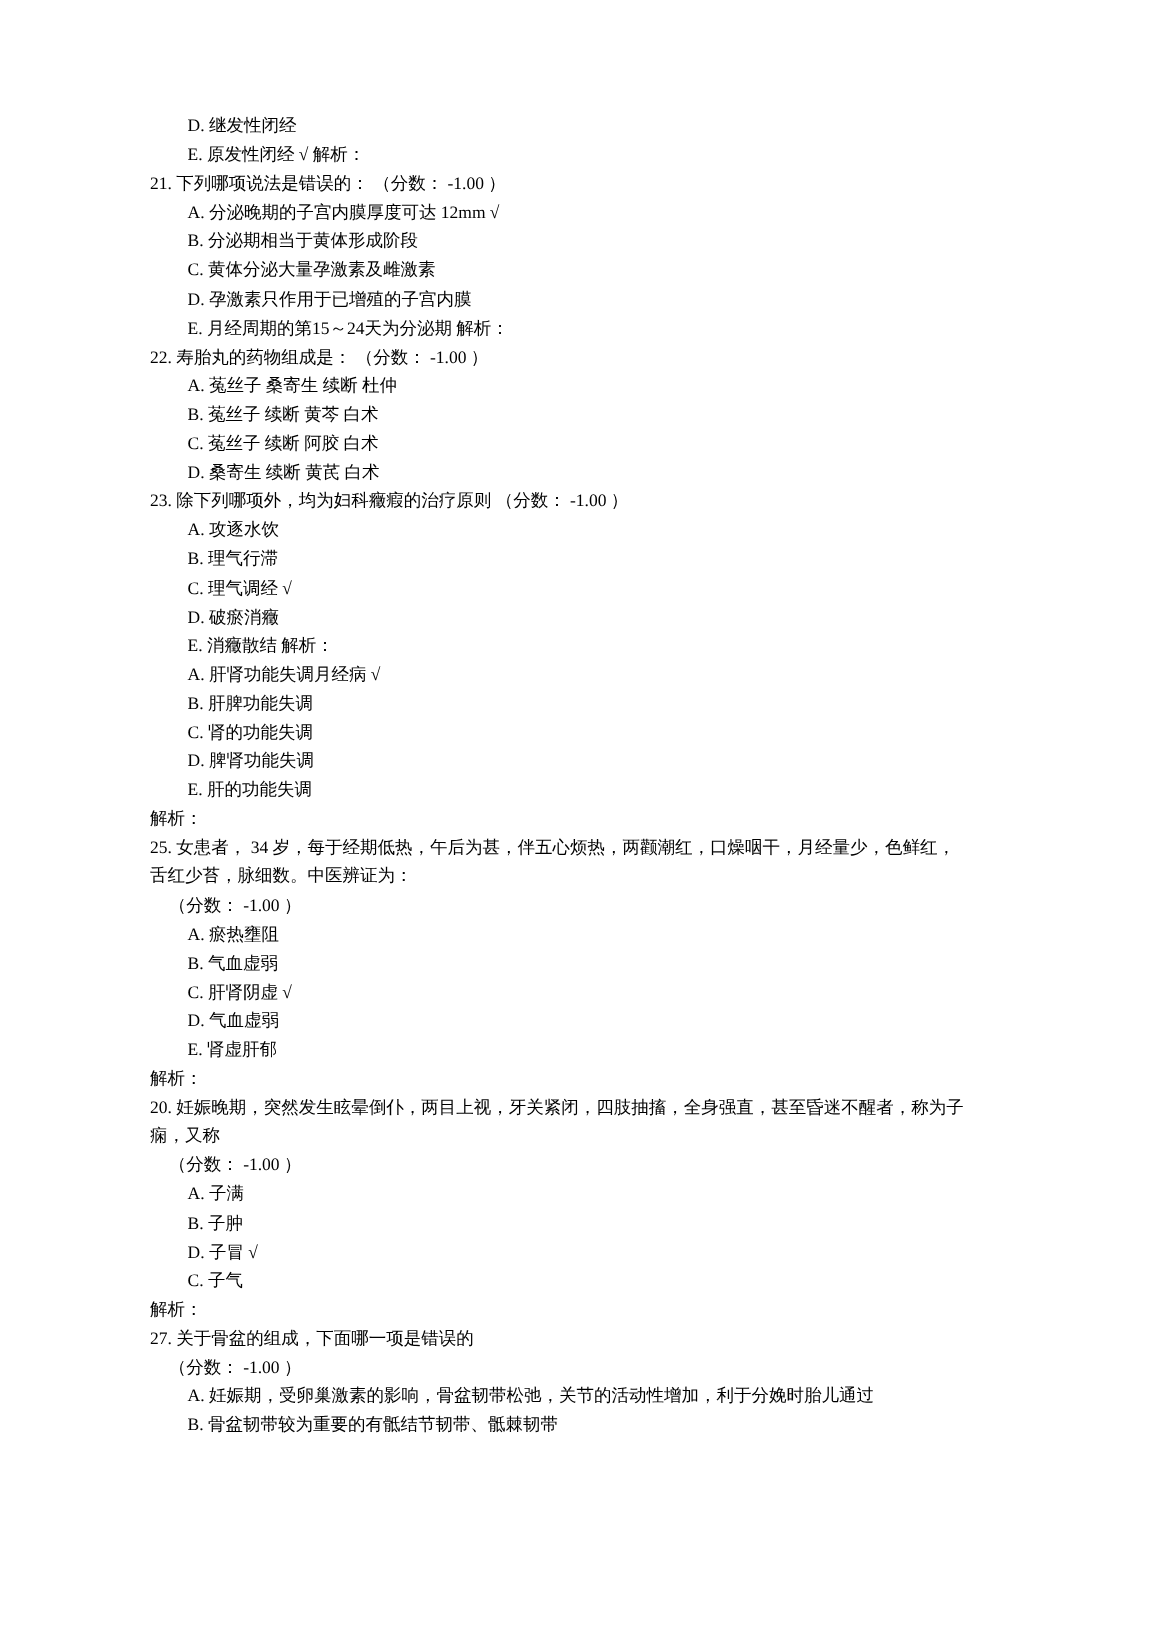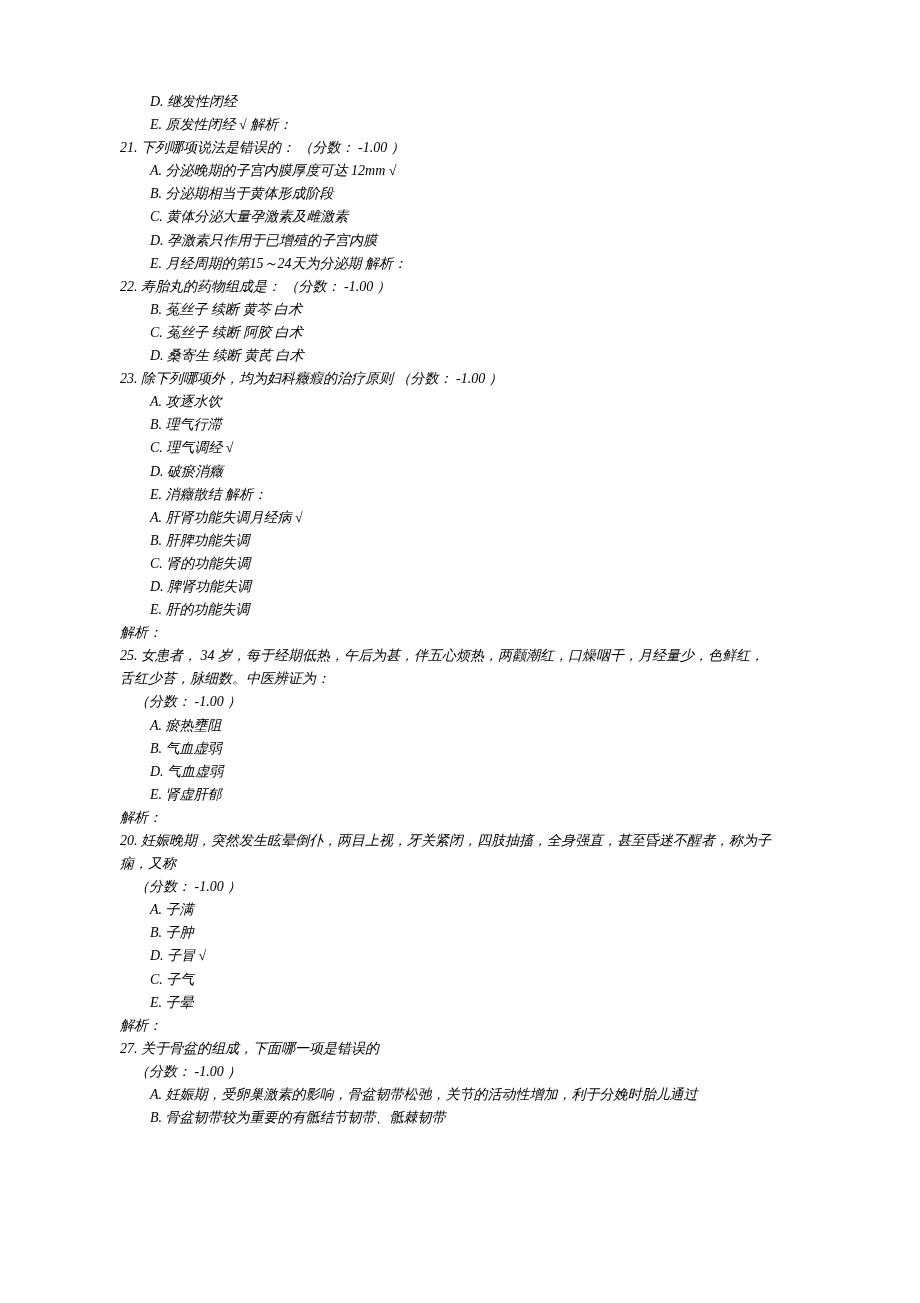--- a/index.html
+++ b/index.html
@@ -1,15 +1,15 @@
 <!DOCTYPE html>
 <html><head>
   <meta charset="utf-8">
   <style>
-    * { margin: 0; padding: 0; box-sizing: border-box; font-style: italic; }
+    * { margin: 0; padding: 0; box-sizing: border-box; }
     body {
       background: #fff;
       font-family: "SimSun", "宋体", serif;
       font-size: 14px;
       line-height: 1.65;
       color: #000;
       width: 920px;
       padding: 90px 125px 100px 120px;
     }
     .line { display: block; }
@@ -22,49 +22,50 @@
 <div id="doc">
     <div class="line opt">D.  继发性闭经</div>
     <div class="line opt">E.  原发性闭经 √ 解析：</div>
     <div class="line">21.  下列哪项说法是错误的： （分数： -1.00 ）</div>
     <div class="line opt">A.  分泌晚期的子宫内膜厚度可达 12mm √</div>
     <div class="line opt">B.  分泌期相当于黄体形成阶段</div>
     <div class="line opt">C.  黄体分泌大量孕激素及雌激素</div>
     <div class="line opt">D.  孕激素只作用于已增殖的子宫内膜</div>
     <div class="line opt">E.  月经周期的第15～24天为分泌期 解析：</div>
     <div class="line">22.  寿胎丸的药物组成是： （分数： -1.00 ）</div>
+    <div class="line opt">A.  菟丝子 桑寄生 续断 杜仲</div>
     <div class="line opt">B.  菟丝子 续断 黄芩 白术</div>
     <div class="line opt">C.  菟丝子 续断 阿胶 白术</div>
     <div class="line opt">D.  桑寄生 续断 黄芪 白术</div>
     <div class="line">23.  除下列哪项外，均为妇科癥瘕的治疗原则 （分数： -1.00 ）</div>
     <div class="line opt">A.  攻逐水饮</div>
     <div class="line opt">B.  理气行滞</div>
     <div class="line opt">C.  理气调经 √</div>
     <div class="line opt">D.  破瘀消癥</div>
     <div class="line opt">E.  消癥散结 解析：</div>
     <div class="line opt">A.  肝肾功能失调月经病 √</div>
     <div class="line opt">B.  肝脾功能失调</div>
     <div class="line opt">C.  肾的功能失调</div>
     <div class="line opt">D.  脾肾功能失调</div>
     <div class="line opt">E.  肝的功能失调</div>
     <div class="line">解析：</div>
     <div class="line">25.  女患者， 34 岁，每于经期低热，午后为甚，伴五心烦热，两颧潮红，口燥咽干，月经量少，色鲜红，</div>
     <div class="line">舌红少苔，脉细数。中医辨证为：</div>
     <div class="line opt-lv1">（分数： -1.00 ）</div>
     <div class="line opt">A.  瘀热壅阻</div>
     <div class="line opt">B.  气血虚弱</div>
+    <div class="line opt">C.  肝肾阴虚 √</div>
     <div class="line opt">D.  气血虚弱</div>
     <div class="line opt">E.  肾虚肝郁</div>
     <div class="line">解析：</div>
     <div class="line">20.  妊娠晚期，突然发生眩晕倒仆，两目上视，牙关紧闭，四肢抽搐，全身强直，甚至昏迷不醒者，称为子</div>
     <div class="line">痫，又称</div>
     <div class="line opt-lv1">（分数： -1.00 ）</div>
     <div class="line opt">A.  子满</div>
     <div class="line opt">B.  子肿</div>
     <div class="line opt">D.  子冒 √</div>
     <div class="line opt">C.  子气</div>
-    <div class="line opt">E.  子晕</div>
     <div class="line">解析：</div>
     <div class="line">27.  关于骨盆的组成，下面哪一项是错误的</div>
     <div class="line opt-lv1">（分数： -1.00 ）</div>
     <div class="line opt">A.  妊娠期，受卵巢激素的影响，骨盆韧带松弛，关节的活动性增加，利于分娩时胎儿通过</div>
     <div class="line opt">B.  骨盆韧带较为重要的有骶结节韧带、骶棘韧带</div>
   </div>
 
 </body></html>

